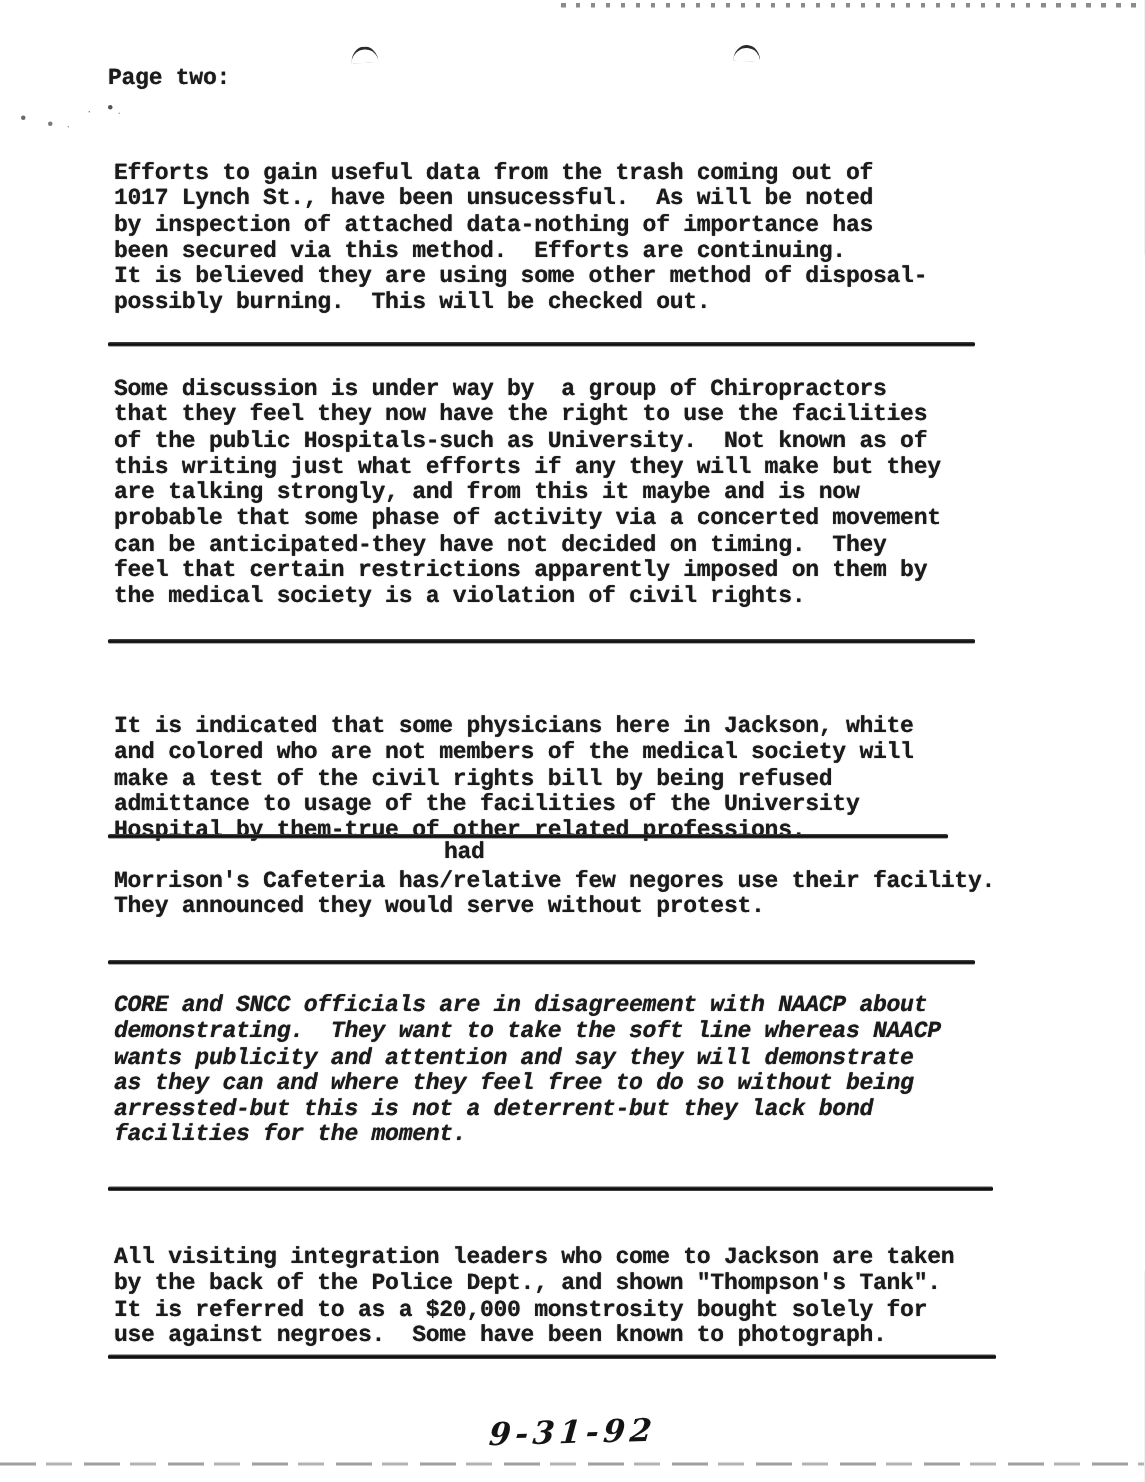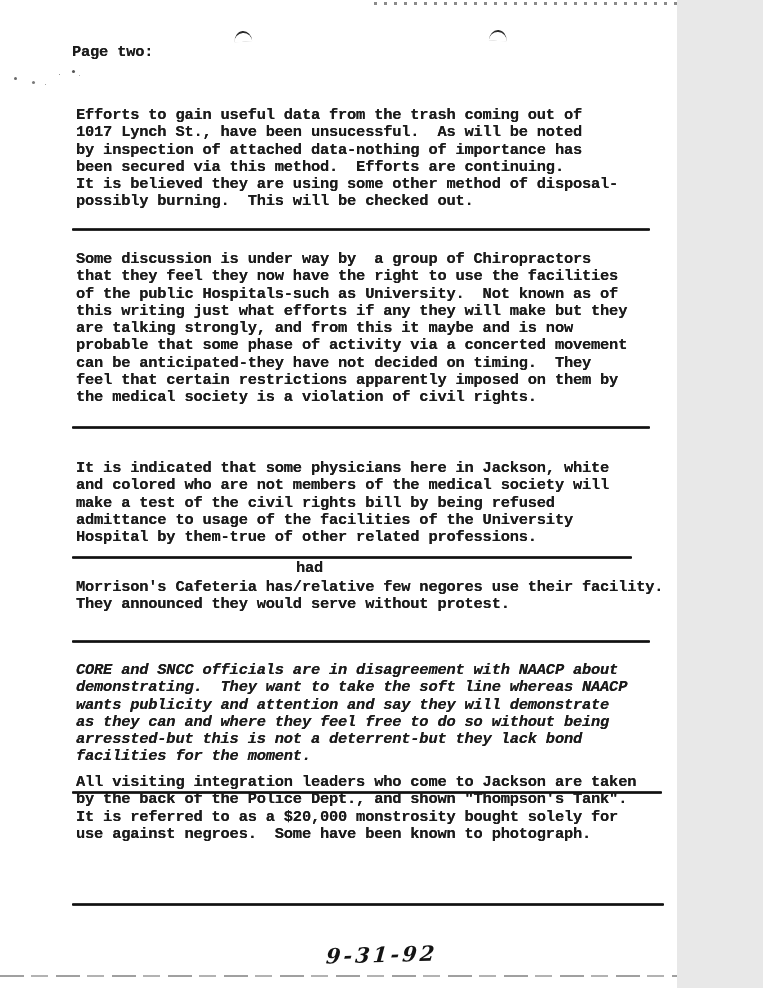--- a/index.html
+++ b/index.html
@@ -1,18 +1,18 @@
 <!DOCTYPE html>
 <html><head>
 <meta charset="utf-8">
 <style>
   html, body { margin: 0; padding: 0; background: #e8e8e8; }
   .page {
     position: relative;
-    width: 677px;
+    width: 763px;
     height: 988px;
     background: #ffffff;
     overflow: hidden;
     font-family: "Liberation Mono", monospace;
   }
   .typewriter {
     position: absolute;
     left: 76px;
     width: 645px;
     font-family: "Liberation Mono", monospace;
@@ -20,24 +20,24 @@
     font-size: 15.4px;
     line-height: 17.3px;
     letter-spacing: -0.2px;
     color: #1b1b1b;
     white-space: pre-wrap;
     text-shadow: 0 0 0.6px rgba(20,20,20,0.85);
   }
   .page-label { position: absolute; left: 72px; top: 44px; width: auto; }
   .p1 { top: 107px; }
   .p2 { top: 251px; font-family: Liberation Mono, monospace; }
-  .p3 { top: 460px; }
+  .p3 { top: 476px; }
   .p4 { top: 579px; }
   .p5 { top: 662px; font-style: italic; }
-  .p6 { top: 774px; }
+  .p6 { top: 830px; }
   .insertion { position: absolute; left: 296px; top: 560px; width: auto; text-align: right; }
   .separator {
     position: absolute;
     left: 72px;
     width: 578px;
     height: 3px;
     background: linear-gradient(180deg, #4a4a4a 0%, #101010 45%, #101010 70%, #5a5a5a 100%);
     border-radius: 1px;
   }
   .sep1 { top: 228px; }

